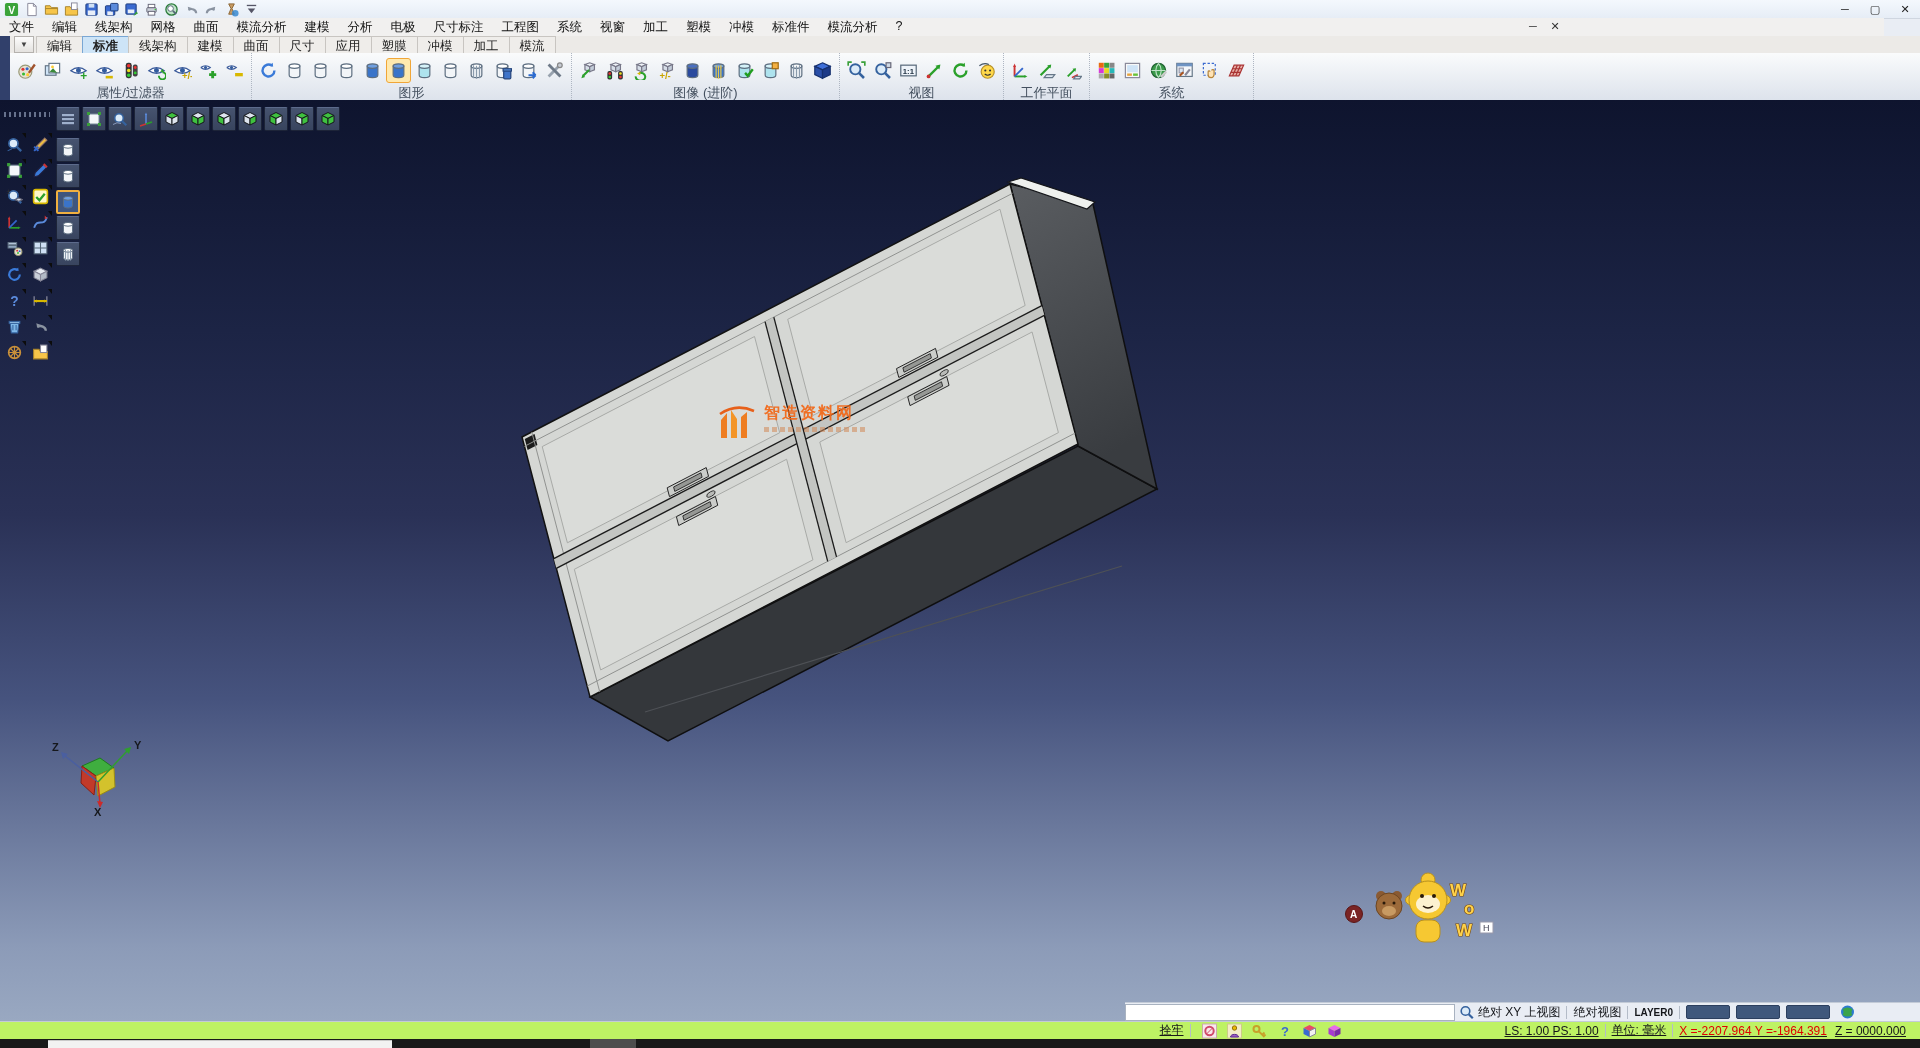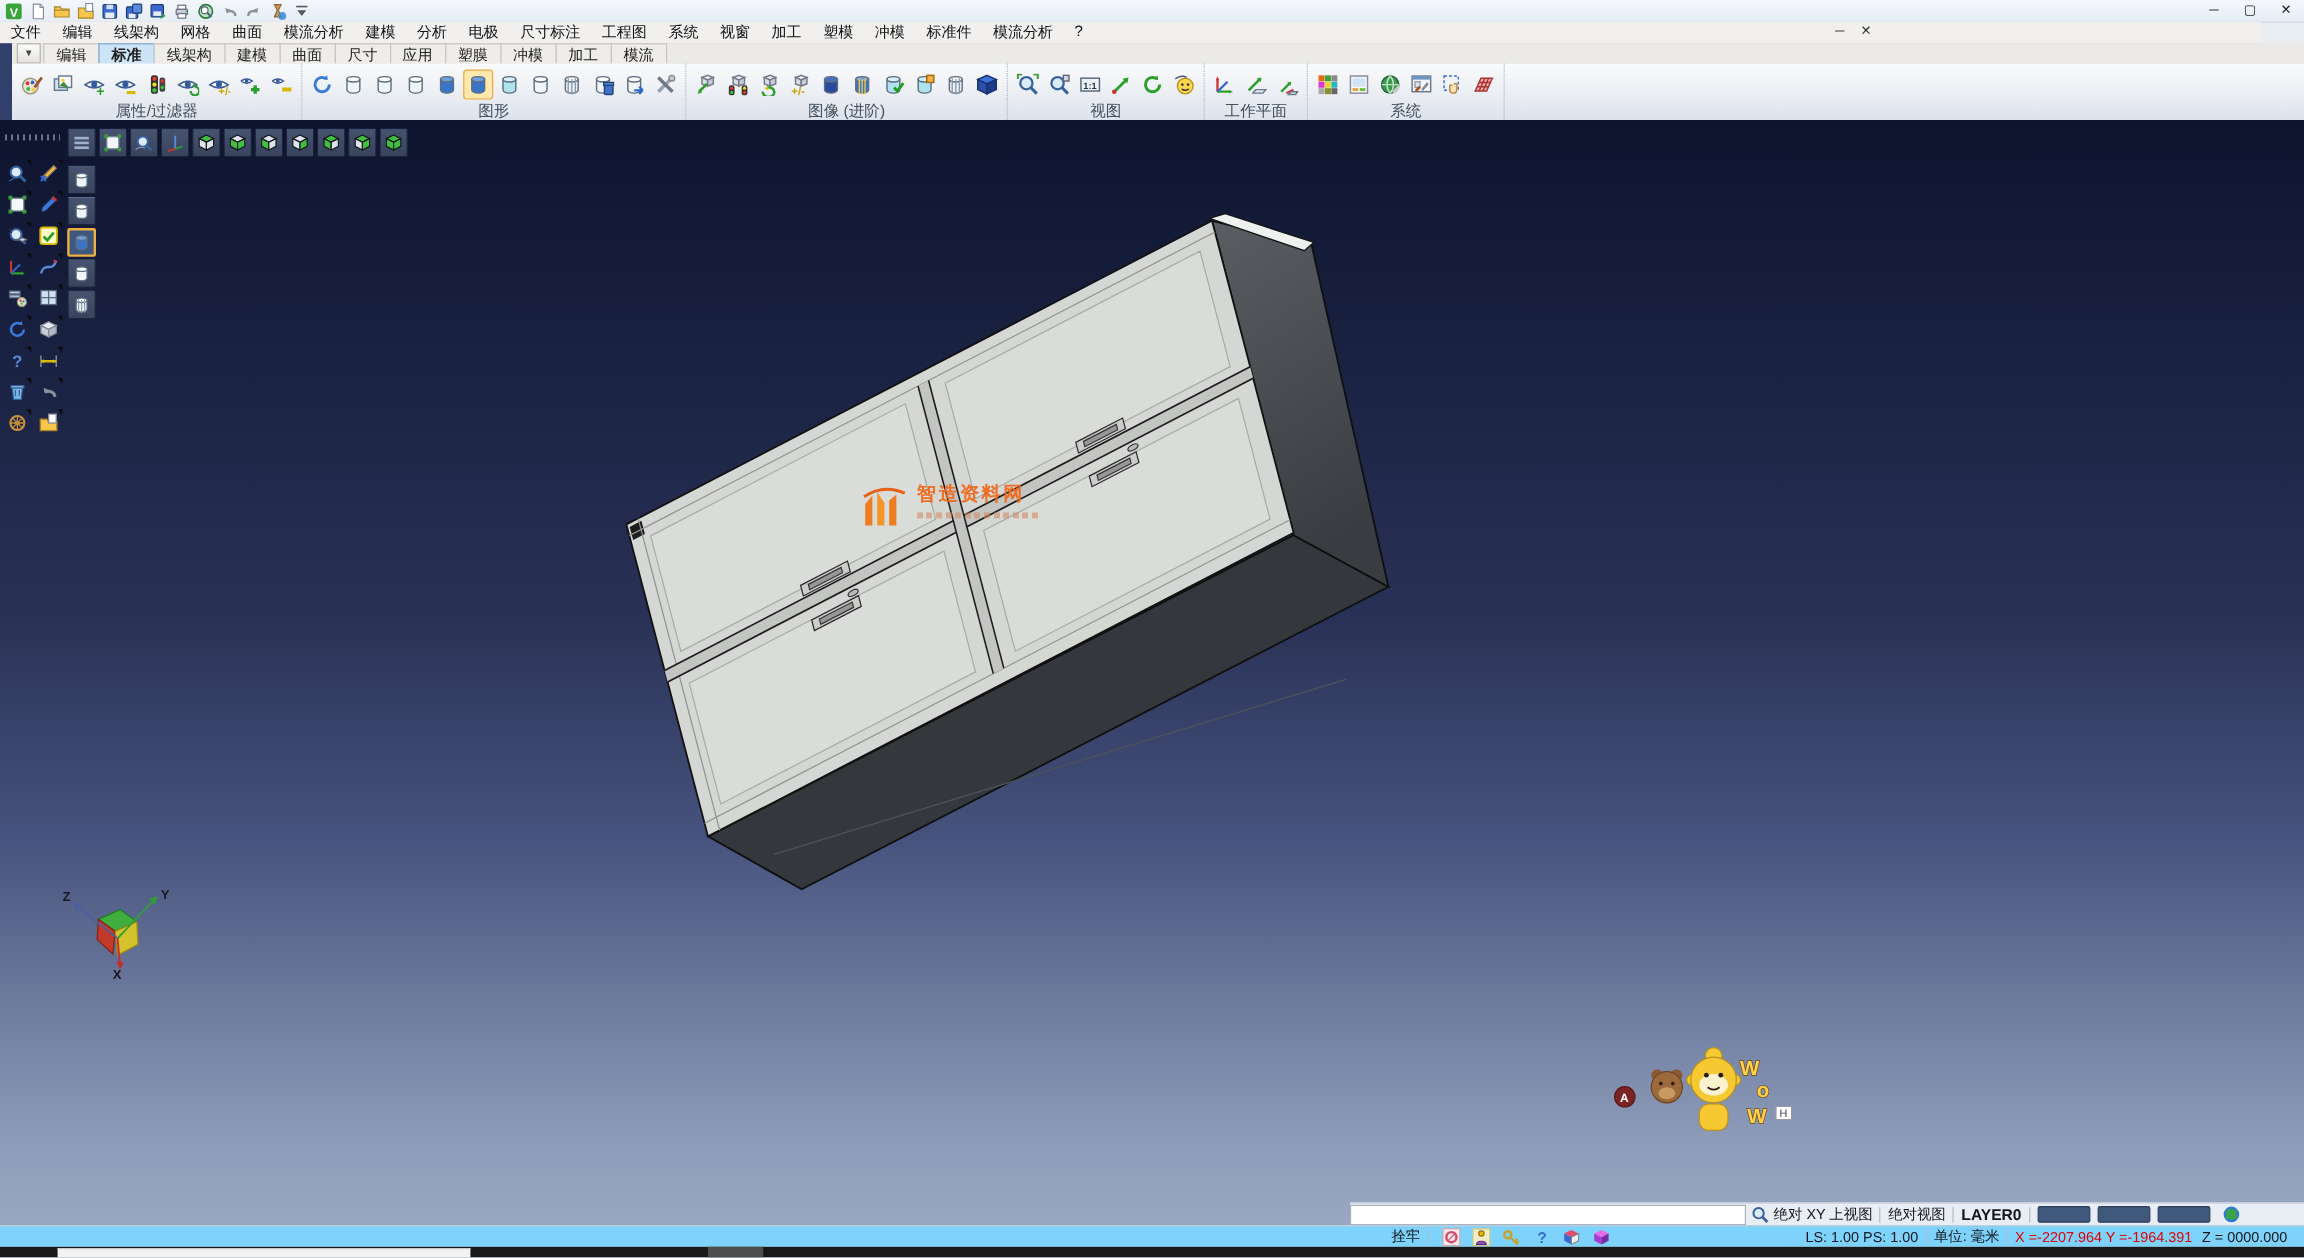--- a/index.html
+++ b/index.html
@@ -58,24 +58,24 @@
           background:repeating-linear-gradient(90deg,#d08a5a 0 5px,transparent 5px 8px);}
   .mascot{position:absolute;left:1340px;top:866px;width:160px;height:82px;z-index:40;}
   .wow{font:900 17px "Liberation Sans",sans-serif;fill:#ffd24a;stroke:#7a4a0a;stroke-width:1.2;paint-order:stroke;}
   
   .status1{position:absolute;left:1125px;top:1002px;width:795px;height:19px;background:#e9edf4;border-top:1px solid #c3cbd7;
            display:flex;align-items:center;box-sizing:border-box;z-index:20;}
   .s1box{width:330px;height:17px;background:#fff;border:1px solid #a8b2c0;box-sizing:border-box;}
   .sico{width:17px;height:16px;display:inline-block;margin:0 3px;}
   .ssep{width:1px;height:13px;background:#b4bcc8;margin:0 6px;}
   .stxt{white-space:nowrap;color:#14161a;}
-  .layer{font-weight:bold;font-size:13px;text-align:center;}
+  .layer{font-weight:bold;font-size:10px;text-align:center;}
   .meter{width:42px;height:12px;background:#40587c;border:1px solid #2c3f5e;border-radius:2px;margin-right:6px;}
-  .status2{position:absolute;left:0;top:1021px;width:1920px;height:18px;background:#7dd3fc;border-top:1px solid #c3cbd7;
-           display:flex;align-items:center;box-sizing:border-box;z-index:20;}
+  .status2{position:absolute;left:0;top:1021px;width:1920px;height:18px;background:#bef264;border-top:1px solid #c3cbd7;
+           display:flex;align-items:center;box-sizing:border-box;z-index:20;text-decoration:underline;}
   .tray{display:flex;align-items:center;}
   .tico{width:17px;height:16px;display:inline-block;margin:0 4px;}
   .red{color:#e00000;}
   
   .sliver{position:absolute;left:0;top:1039px;width:1920px;height:9px;background:#191919;z-index:50;}
   .sliver .sbox{position:absolute;left:48px;top:1px;width:344px;height:8px;background:#f2f2f2;border-top:1px solid #c9c9c9;}
   .sliver .sgray{position:absolute;left:590px;top:0;width:46px;height:9px;background:#4d4d4d;}
 </style>
 </head>
 <body>

